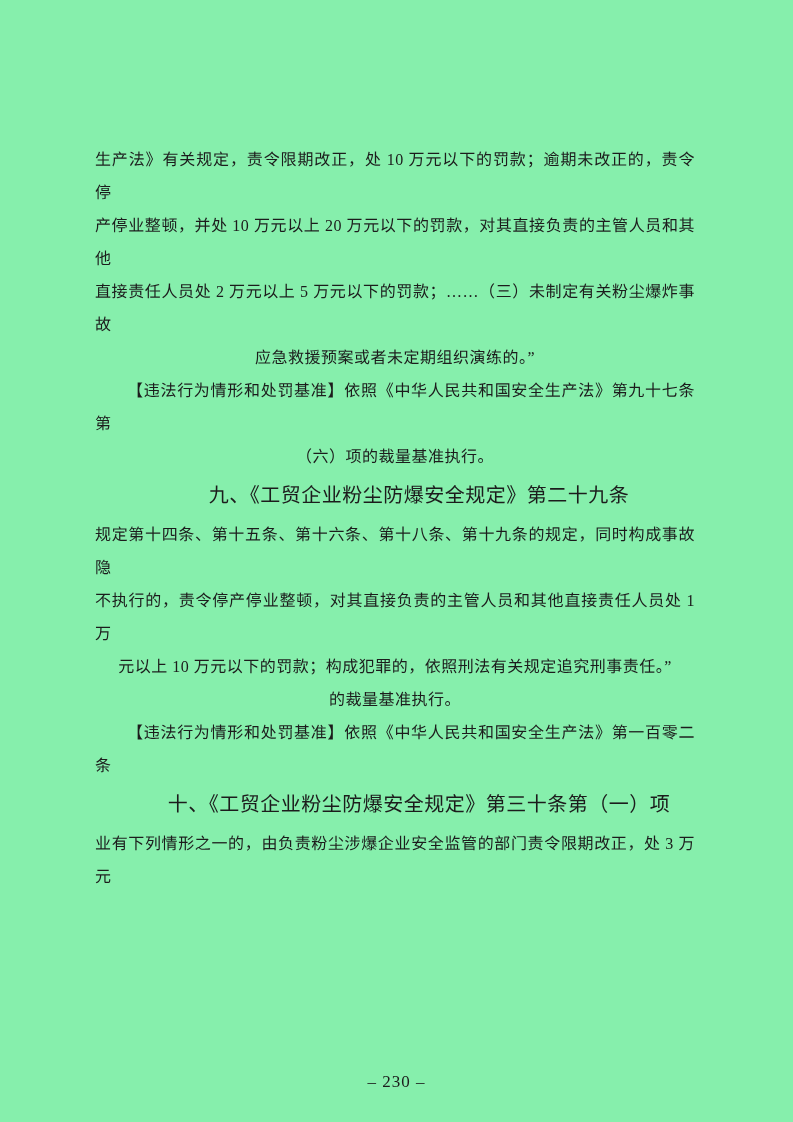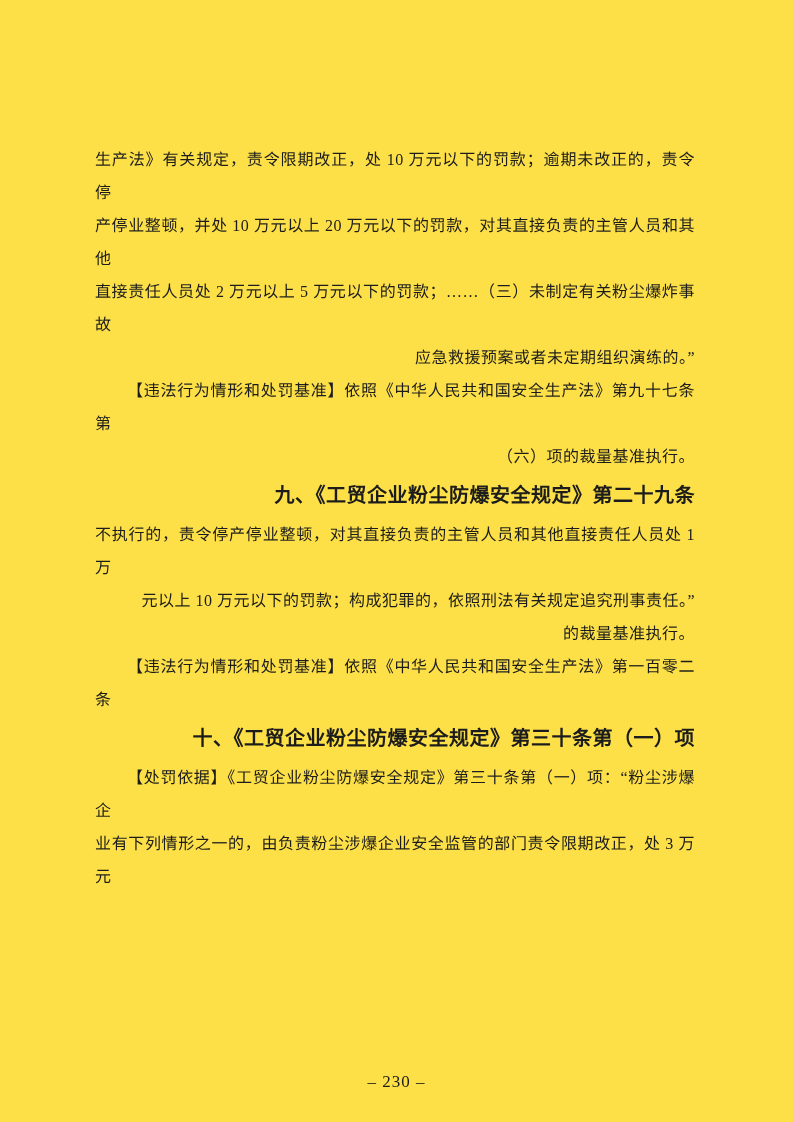--- a/index.html
+++ b/index.html
@@ -5,51 +5,51 @@
   html, body {
     margin: 0;
     padding: 0;
     background: #ffffff;
   }
   .page {
     position: relative;
     width: 793px;
     height: 1122px;
     margin: 0 auto;
-    background: #fde047;
+    background: #86efac;
     overflow: hidden;
     font-family: "Liberation Serif", "DejaVu Serif", serif;
     color: #1c1c1c;
   }
   .doc-body {
     position: absolute;
     left: 95px;
     top: 143px;
     width: 600px;
   }
   .paragraph { margin: 0; }
   .line {
     font-size: 16px;
     line-height: 33px;
-    text-align: right;
+    text-align: center;
     letter-spacing: 0.5px;
   }
   .line.just {
     text-align: justify;
     text-align-last: justify;
   }
   .line.indent {
     text-indent: 2em;
   }
   .heading {
     margin: 2px 0 3px 0;
   }
   .heading .line {
     font-family: "Liberation Sans", "DejaVu Sans", sans-serif;
-    font-weight: 700;
+    font-weight: 400;
     font-size: 20px;
     line-height: 40px;
     letter-spacing: 0.5px;
   }
   .heading .line.indent {
     text-indent: 48px;
   }
   .page-number {
     position: absolute;
     left: 0;
@@ -73,29 +73,29 @@
         <div class="line">应急救援预案或者未定期组织演练的。”</div>
       </div>
       <div class="paragraph">
         <div class="line just indent">【违法行为情形和处罚基准】依照《中华人民共和国安全生产法》第九十七条第</div>
         <div class="line">（六）项的裁量基准执行。</div>
       </div>
       <div class="heading">
         <div class="line indent">九、《工贸企业粉尘防爆安全规定》第二十九条</div>
       </div>
       <div class="paragraph">
+        <div class="line just">规定第十四条、第十五条、第十六条、第十八条、第十九条的规定，同时构成事故隐</div>
         <div class="line just">不执行的，责令停产停业整顿，对其直接负责的主管人员和其他直接责任人员处 1 万</div>
         <div class="line">元以上 10 万元以下的罚款；构成犯罪的，依照刑法有关规定追究刑事责任。”</div>
       </div>
       <div class="paragraph">
         <div class="line">的裁量基准执行。</div>
         <div class="line just indent">【违法行为情形和处罚基准】依照《中华人民共和国安全生产法》第一百零二条</div>
       </div>
       <div class="heading">
         <div class="line indent">十、《工贸企业粉尘防爆安全规定》第三十条第（一）项</div>
       </div>
       <div class="paragraph">
-        <div class="line just indent">【处罚依据】《工贸企业粉尘防爆安全规定》第三十条第（一）项：“粉尘涉爆企</div>
         <div class="line just">业有下列情形之一的，由负责粉尘涉爆企业安全监管的部门责令限期改正，处 3 万元</div>
       </div>
     </main>
   <div class="page-number">– 230 –</div>
 </div>
 
 </body></html>

